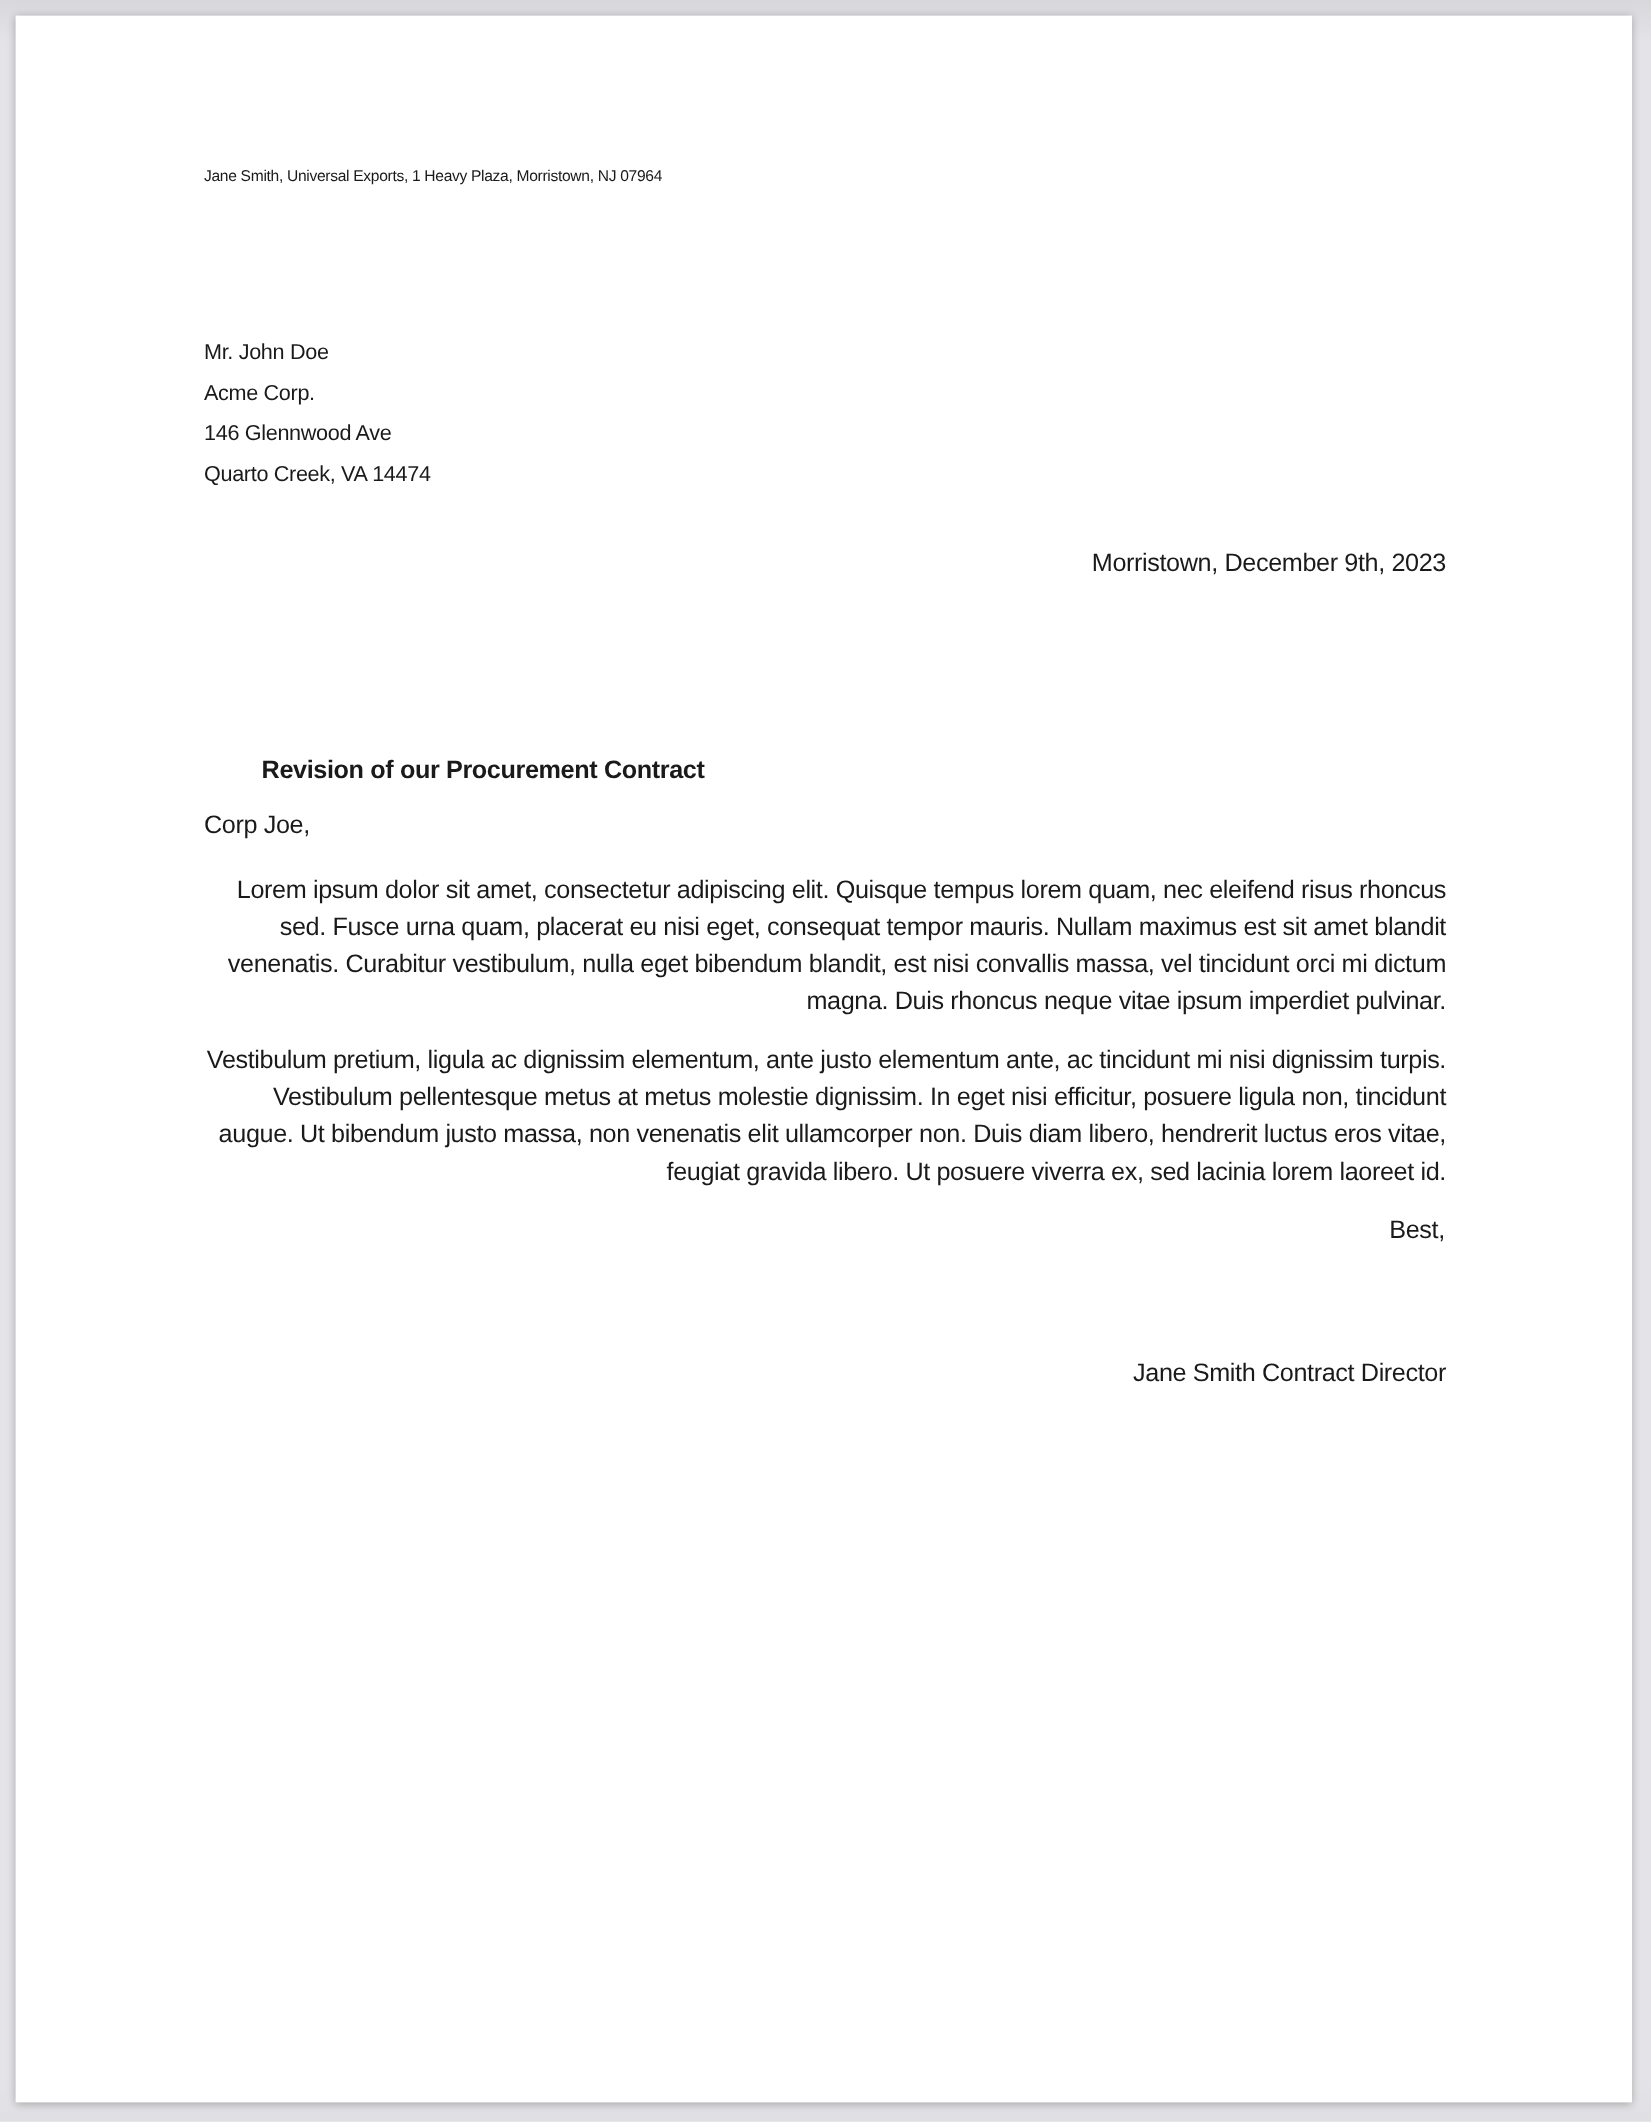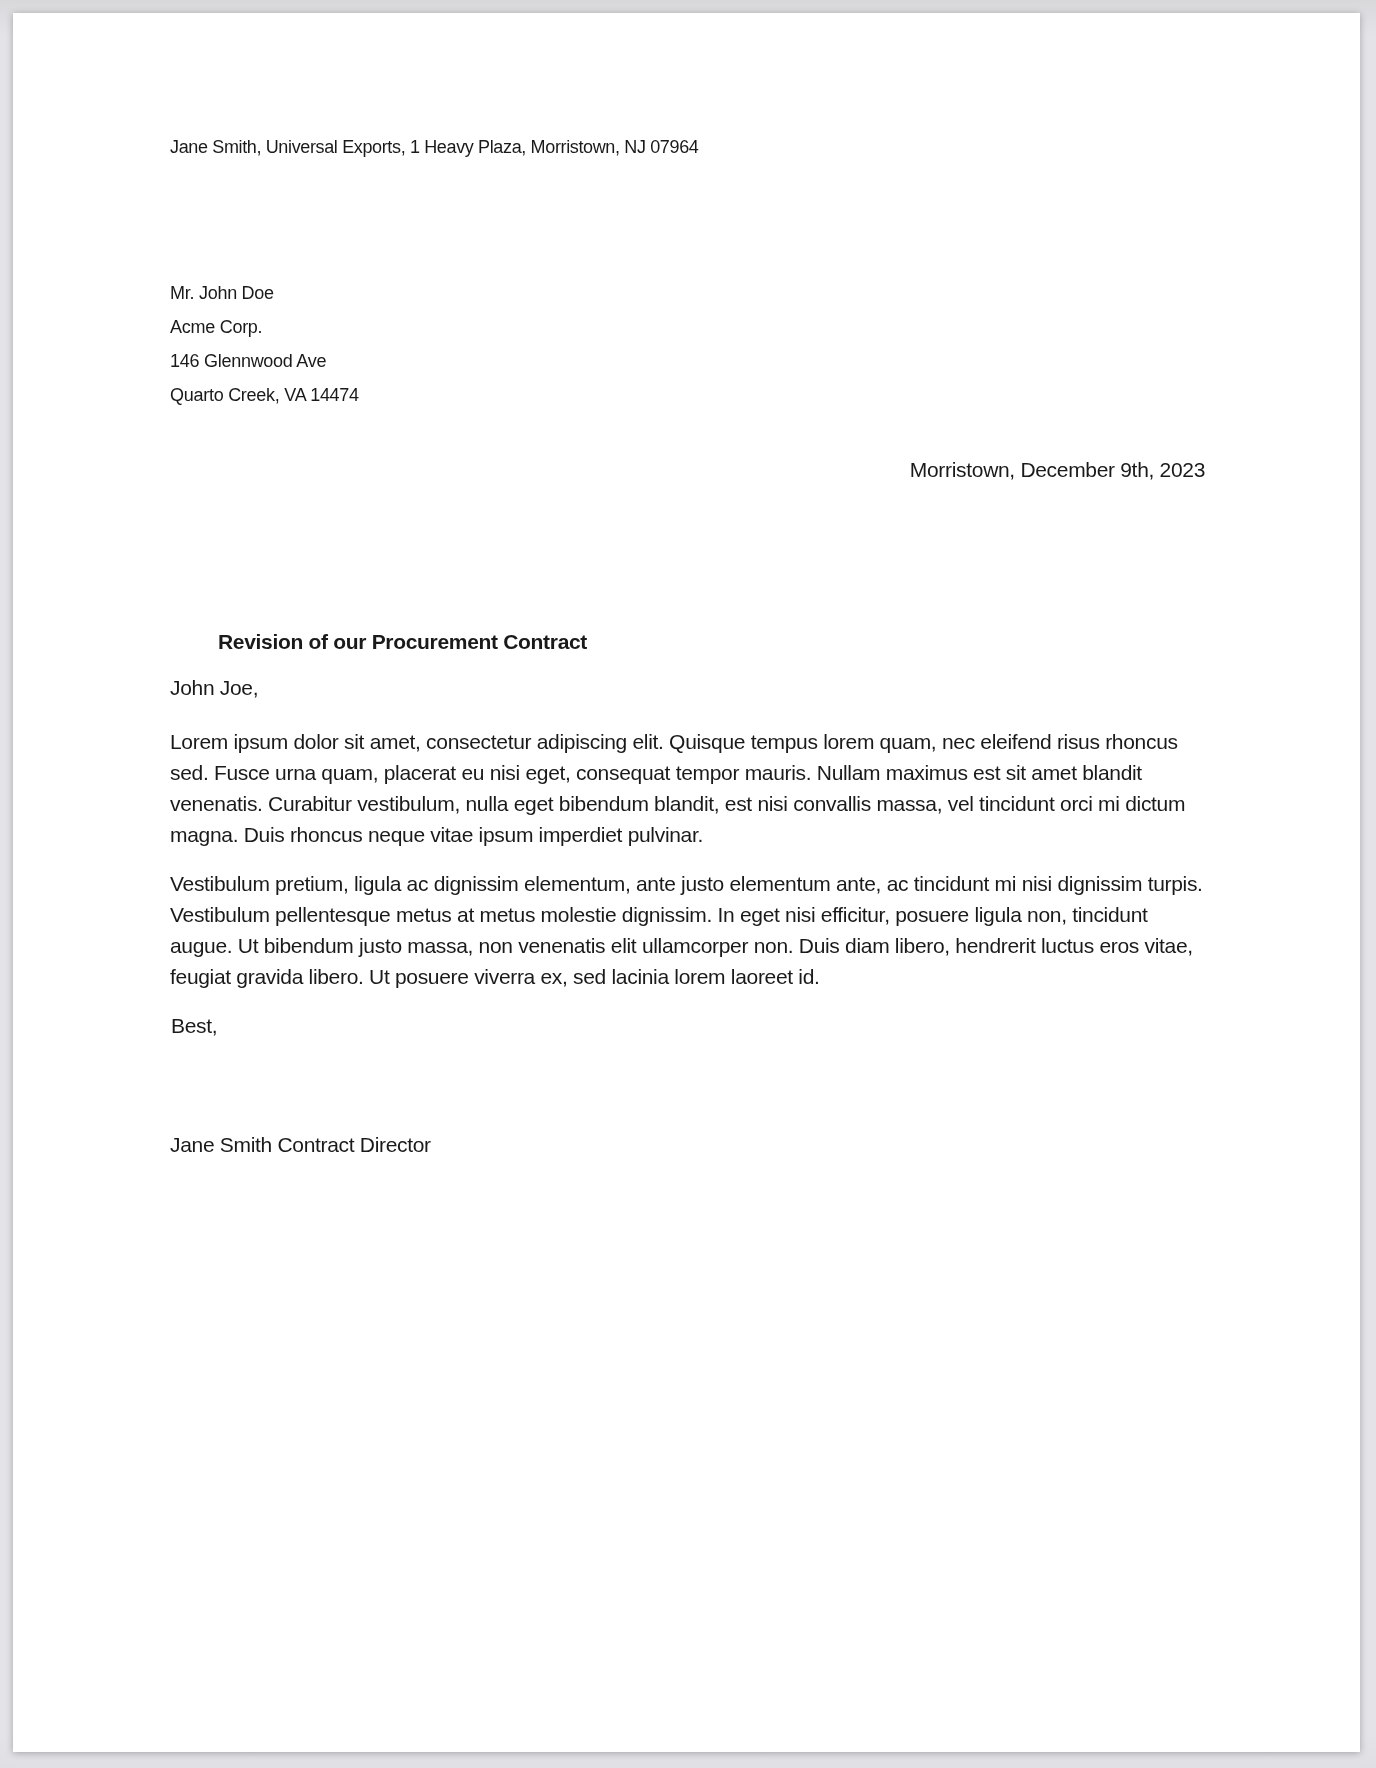--- a/index.html
+++ b/index.html
@@ -23,21 +23,21 @@
     top: 13px;
     width: 1347px;
     height: 1739px;
     background: var(--paper, #ffffff);
     box-shadow: 0 1px 7px rgba(0,0,0,0.28);
   }
   .sender {
     position: absolute;
     left: 157px;
     top: 122px;
-    font-size: 18px;
+    font-size: 13px;
     line-height: 24px;
     letter-spacing: -0.02em;
     white-space: nowrap;
   }
   .recipient {
     position: absolute;
     left: 157px;
     top: 263px;
     font-size: 18px;
     line-height: 34px;
@@ -72,21 +72,21 @@
   }
   .body-block {
     position: absolute;
     left: 157px;
     right: 155px;
     top: 713px;
     font-size: 21px;
     line-height: 31px;
     letter-spacing: -0.015em;
   }
-  .body-block p { margin: 0 0 18px 0; }
+  .body-block p { margin: 0 0 18px 0; text-align: right; }
   .body-block p.closing { margin: 1px; }
   .body-block p.signature { margin: 88px 0 0 0; }
 </style>
 </head>
 <body>
 
 <div class="canvas">
   <div class="paper">
 
     <div class="sender">Jane Smith, Universal Exports, 1 Heavy Plaza, Morristown, NJ 07964</div>
@@ -95,21 +95,21 @@
       <div>Mr. John Doe</div>
       <div>Acme Corp.</div>
       <div>146 Glennwood Ave</div>
       <div>Quarto Creek, VA 14474</div>
     </div>
 
     <div class="date">Morristown, December 9th, 2023</div>
 
     <div class="subject">Revision of our Procurement Contract</div>
 
-    <div class="salutation">John Joe,</div>
+    <div class="salutation">Corp Joe,</div>
 
     <div class="body-block">
       <p>Lorem ipsum dolor sit amet, consectetur adipiscing elit. Quisque tempus lorem quam, nec eleifend risus rhoncus sed. Fusce urna quam, placerat eu nisi eget, consequat tempor mauris. Nullam maximus est sit amet blandit venenatis. Curabitur vestibulum, nulla eget bibendum blandit, est nisi convallis massa, vel tincidunt orci mi dictum magna. Duis rhoncus neque vitae ipsum imperdiet pulvinar.</p>
       <p>Vestibulum pretium, ligula ac dignissim elementum, ante justo elementum ante, ac tincidunt mi nisi dignissim turpis. Vestibulum pellentesque metus at metus molestie dignissim. In eget nisi efficitur, posuere ligula non, tincidunt augue. Ut bibendum justo massa, non venenatis elit ullamcorper non. Duis diam libero, hendrerit luctus eros vitae, feugiat gravida libero. Ut posuere viverra ex, sed lacinia lorem laoreet id.</p>
       <p class="closing">Best,</p>
       <p class="signature">Jane Smith Contract Director</p>
     </div>
 
   </div>
 </div>

